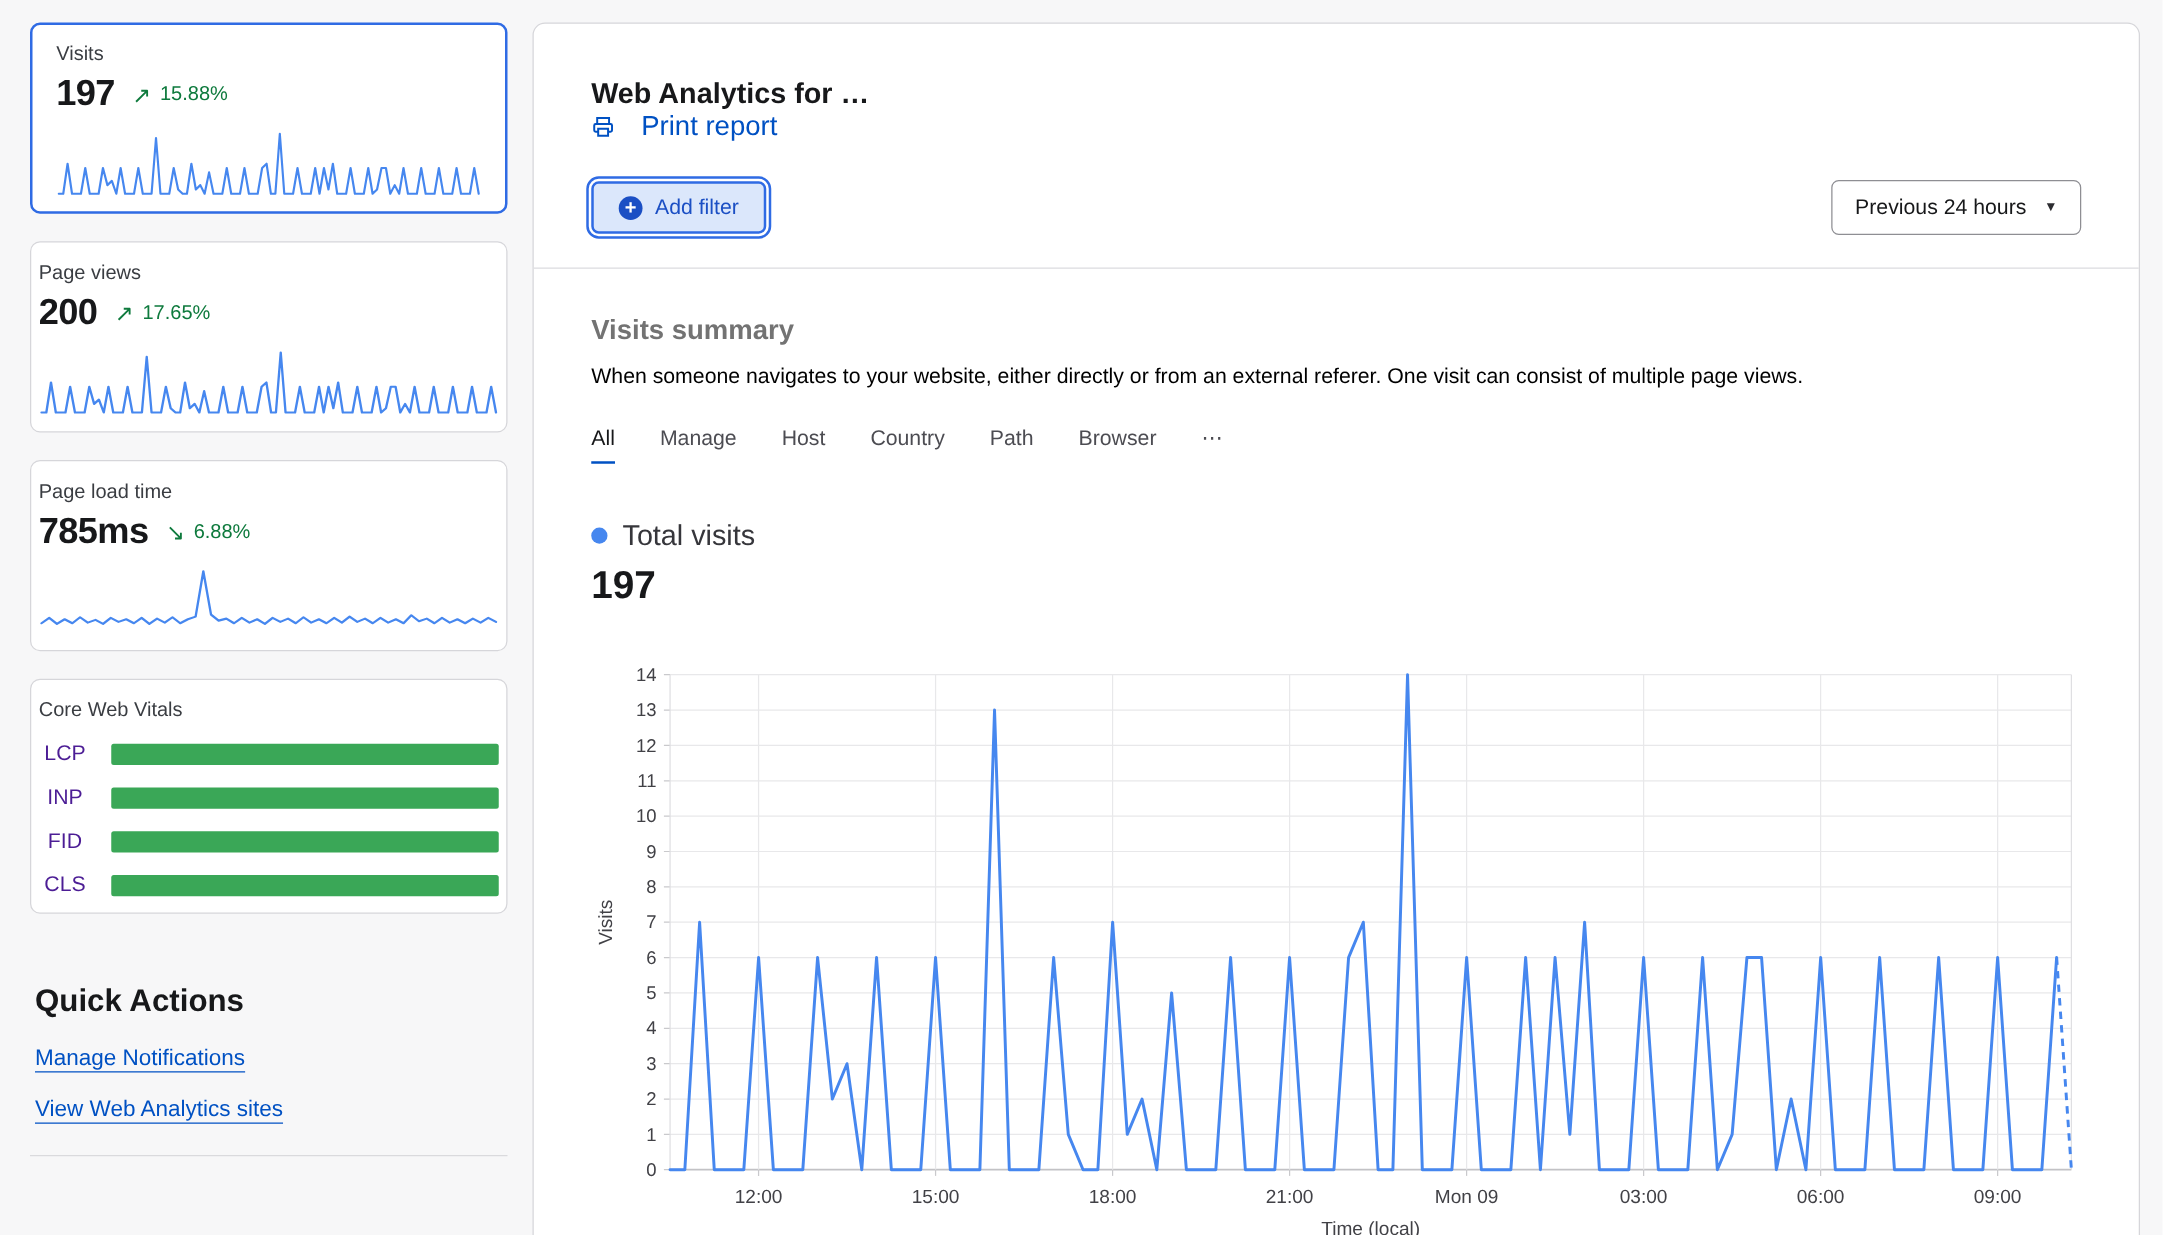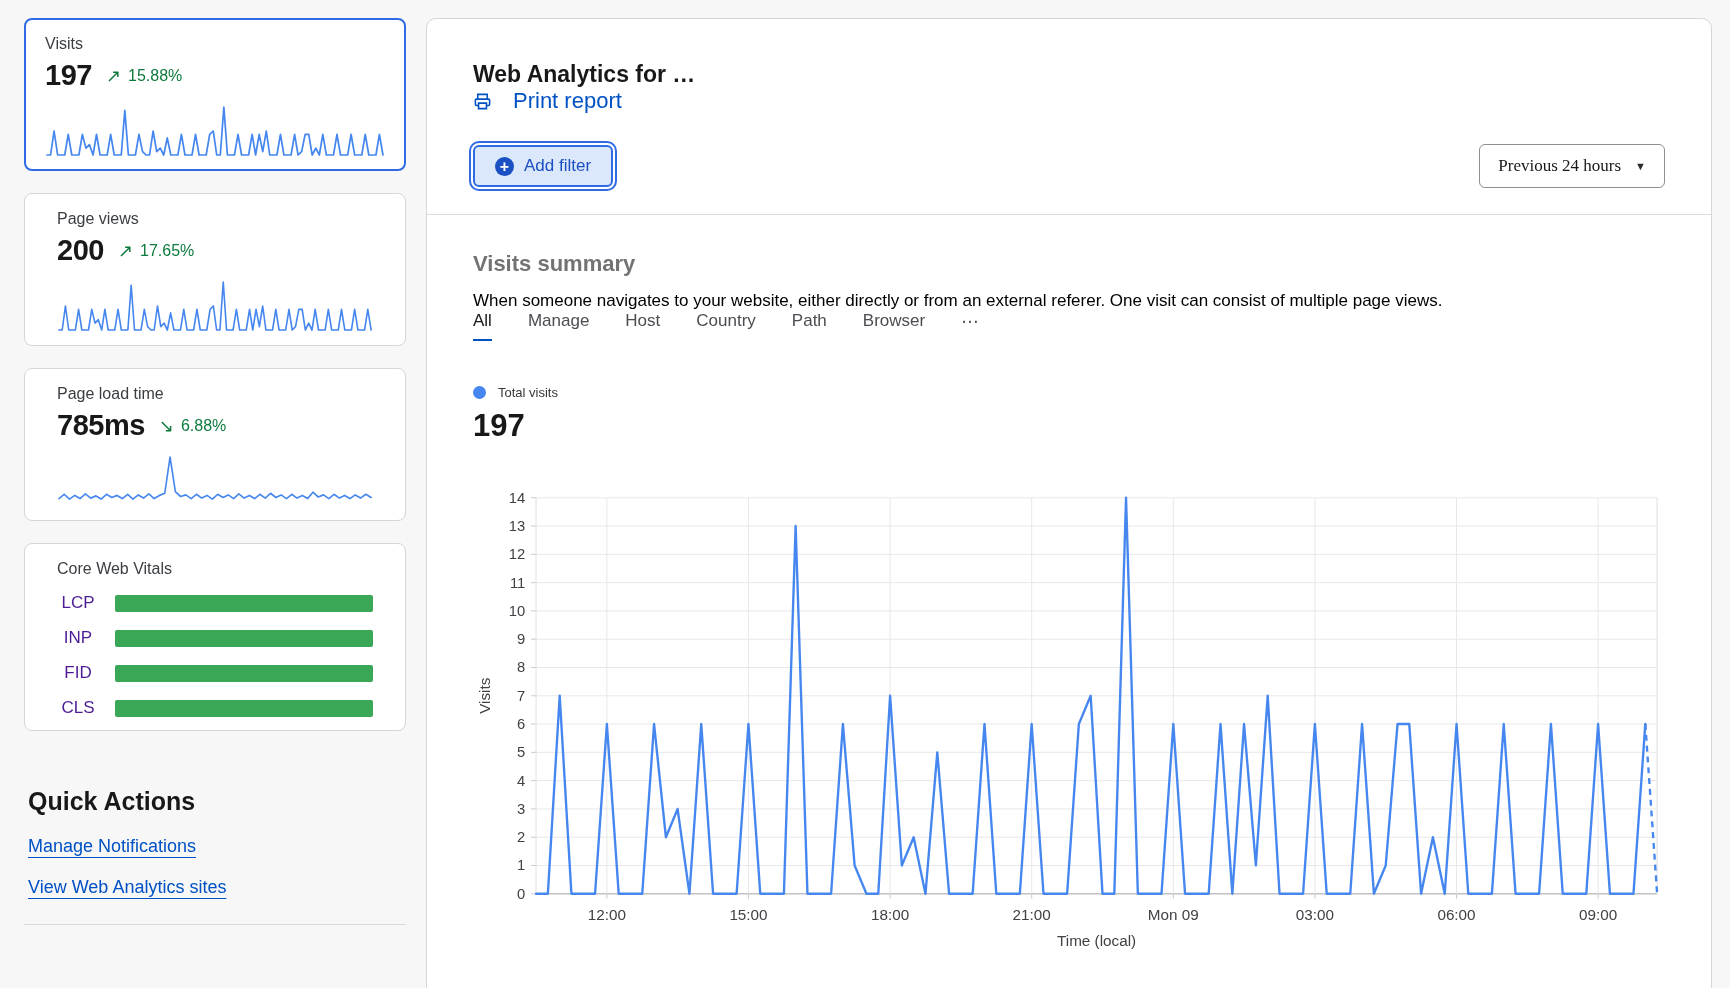--- a/index.html
+++ b/index.html
@@ -5,21 +5,21 @@
   html,body{margin:0;padding:0;}
   body{
     width:1730px;height:988px;position:relative;overflow:hidden;
     background:#f7f7f8;
     font-family:"Liberation Sans","DejaVu Sans",sans-serif;
     color:#17181a;
   }
   
   .sidebar{position:absolute;left:24px;top:18px;width:382px;}
   .card{background:#fff;border:1px solid #d6d6da;border-radius:8px;
-        padding:16px 32px 12px;margin-bottom:22px;box-sizing:border-box;}
+        padding:16px 6px 12px;margin-bottom:22px;box-sizing:border-box;}
   .card.selected{border:2px solid #2f6be4;padding:15px 19px 11px;}
   .card-label{font-size:16px;color:#3a3d42;}
   .card-value-row{display:flex;align-items:center;gap:14px;margin-top:6px;}
   .card-value{font-size:29px;font-weight:700;letter-spacing:-0.5px;color:#17181a;}
   .trend{display:flex;align-items:center;gap:7px;color:#0e7a3d;font-size:16px;}
   .trend .arrow{font-size:18px;line-height:1;}
   .spark{display:block;width:100%;height:56px;margin-top:10px;}
   .cwv-row{display:flex;align-items:center;gap:16px;margin-top:15px;}
   .cwv-label{width:42px;font-size:17px;color:#4c1d95;text-align:center;}
   .cwv-bar{flex:1;height:17px;background:#3aa757;border-radius:2px;}
@@ -34,33 +34,33 @@
   .title-row{display:flex;justify-content:space-between;align-items:flex-start;padding-top:42px;flex-direction:column;}
   .page-title{font-size:23px;font-weight:700;margin:0;color:#17181a;}
   .print-link{display:flex;align-items:center;gap:21px;color:#0051c3;font-size:22px;cursor:pointer;}
   .controls-row{display:flex;justify-content:space-between;align-items:center;margin-top:30px;}
   .add-filter{display:flex;align-items:center;gap:10px;background:#dbe7fb;
               border:2px solid #2f6be4;outline:2px solid #2f6be4;outline-offset:2px;
               border-radius:6px;padding:9px 20px;color:#1b4fc4;font-size:17px;cursor:pointer;}
   .plus-circle{width:19px;height:19px;border-radius:50%;background:#1b4fc4;color:#fff;
                font-size:16px;line-height:19px;text-align:center;font-weight:700;}
   .range-btn{display:flex;align-items:center;gap:14px;border:1px solid #8e8e93;border-radius:6px;
-             padding:11px 18px;font-size:17px;color:#17181a;background:#fff;cursor:pointer;font-family:Liberation Serif, serif;}
+             padding:11px 18px;font-size:17px;color:#17181a;background:#fff;cursor:pointer;}
   .caret{font-size:11px;color:#2c2c30;}
   .header-divider{border-bottom:1px solid #dcdcdf;margin:26px -46px 0;}
   .summary{padding-top:36px;}
   .summary-title{font-size:22px;font-weight:700;margin:0;color:#737373;}
   .summary-desc{margin-top:14px;font-size:17px;color:#000000;}
-  .tabs{display:flex;gap:36px;font-size:17px;color:#4c4c52;}
+  .tabs{display:flex;gap:36px;margin-top:30px;font-size:17px;color:#4c4c52;}
   .tab{padding-bottom:8px;cursor:pointer;}
   .tab.active{color:#17181a;border-bottom:2px solid #0051c3;}
   .tab-more{letter-spacing:2px;}
   .legend-row{display:flex;align-items:center;gap:12px;margin-top:44px;}
   .legend-dot{width:13px;height:13px;border-radius:50%;background:#4687ef;}
-  .legend-label{font-size:13px;color:#36363b;}
+  .legend-label{font-size:23px;color:#36363b;}
   .total-visits{font-size:31px;font-weight:700;margin-top:8px;color:#17181a;}
   #main-chart{display:block;width:100%;margin-top:38px;}
 </style>
 </head>
 <body>
 
 <aside class="sidebar">
 
   <div class="card selected">
     <div class="card-label">Visits</div>

